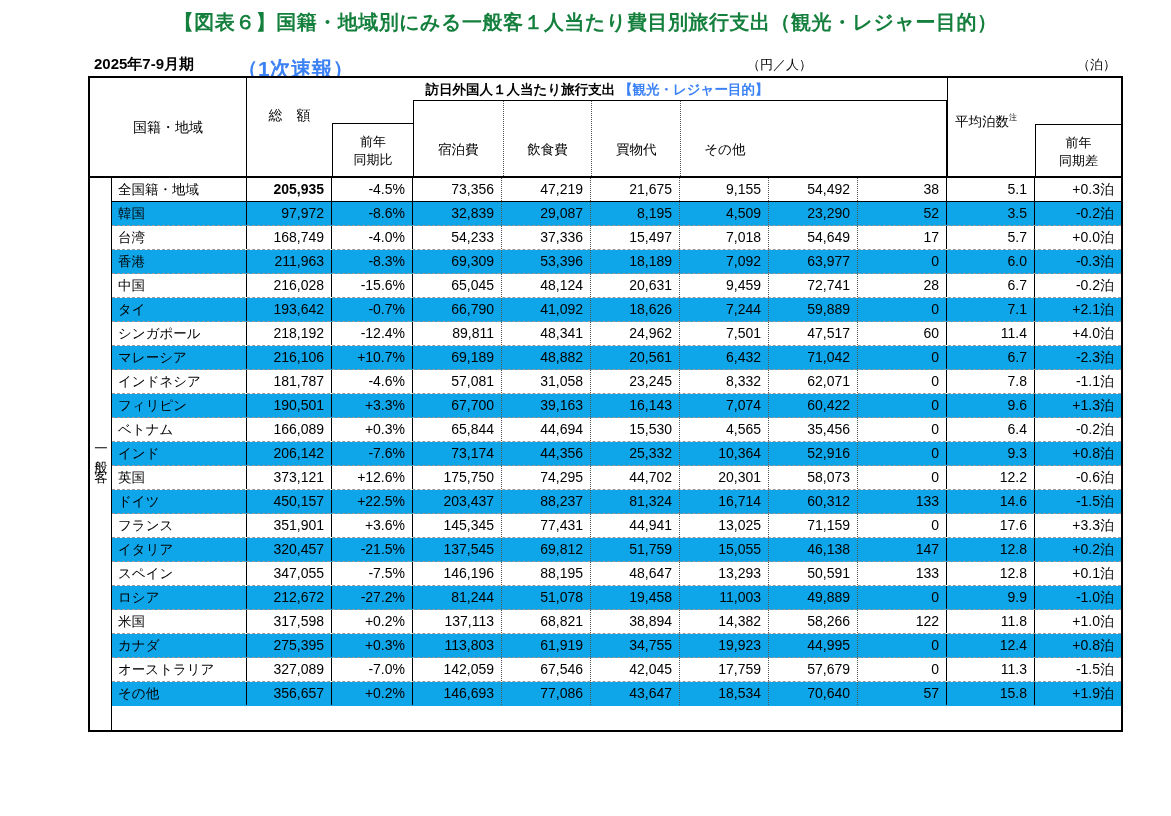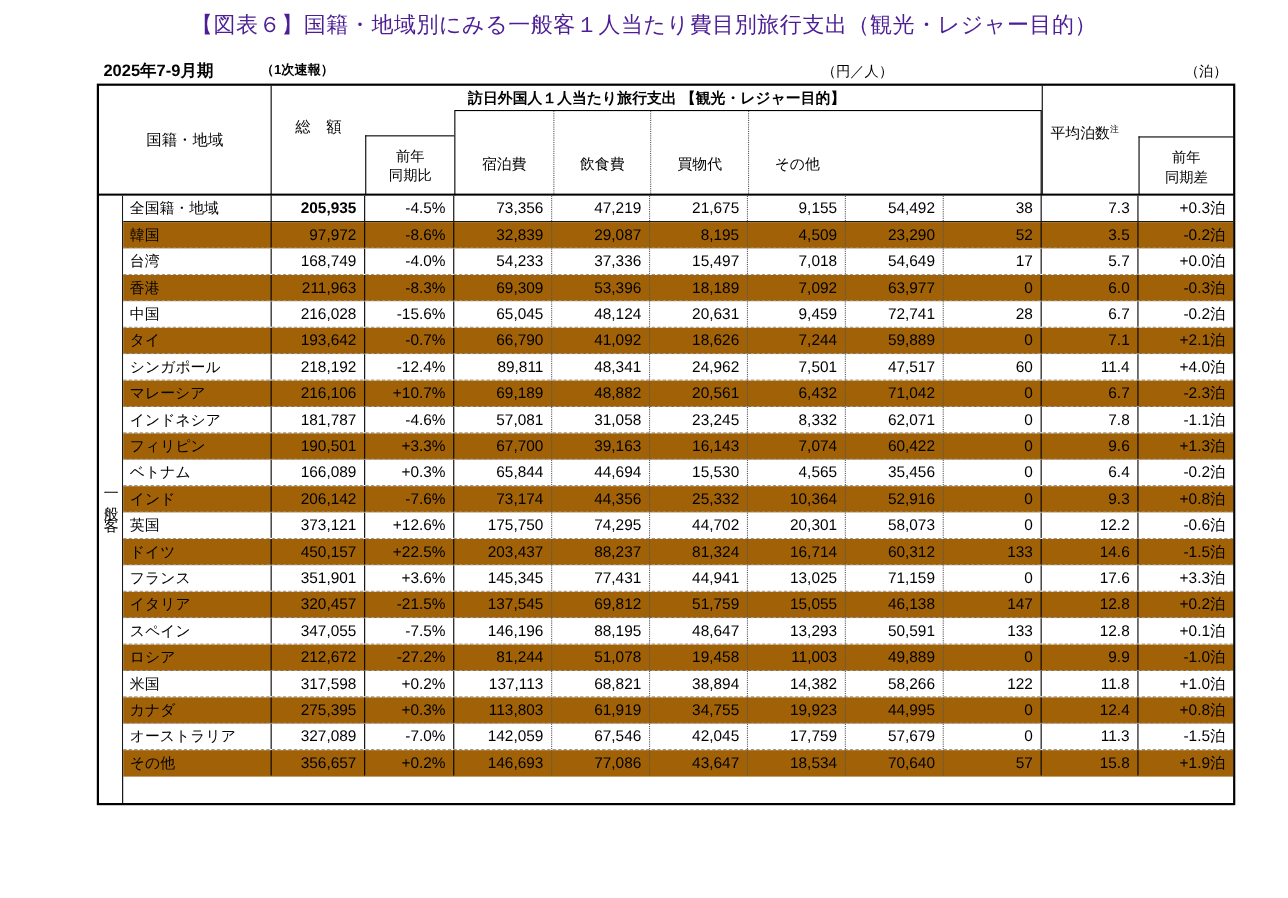--- a/index.html
+++ b/index.html
@@ -1,36 +1,36 @@
 <!DOCTYPE html>
 <html><head>
 <meta charset="utf-8">
 <style>
   html,body{margin:0;padding:0;background:#fff;}
   .page{position:relative;width:1171px;height:816px;background:#ffffff;
         font-family:"Liberation Sans", sans-serif;color:#000;overflow:hidden;}
 
   .title{position:absolute;top:9px;left:0;width:100%;text-align:center;
-         font-size:20px;font-weight:normal;color:#4c1d95;letter-spacing:.5px;white-space:nowrap;}
+         font-size:20px;font-weight:bold;color:#15803d;letter-spacing:.5px;white-space:nowrap;}
 
   .period{position:absolute;top:55px;left:94px;font-size:15px;font-weight:bold;}
-  .release{position:absolute;top:55px;left:237px;font-size:12px;font-weight:bold;color:#000000;}
+  .release{position:absolute;top:55px;left:237px;font-size:21px;font-weight:bold;color:#3b82f6;}
   .unit-yen{position:absolute;top:56px;left:747px;font-size:13px;}
   .unit-night{position:absolute;top:56px;left:1077px;font-size:13px;}
 
   
   .tbl{position:absolute;left:88px;top:76px;width:1035px;height:656px;
        border:2px solid #000;box-sizing:border-box;background:#fff;}
   .tbl .abs{position:absolute;box-sizing:border-box;}
 
   .h-nat{left:0;top:0;width:157px;height:100px;border-right:1px solid #000;
          display:flex;align-items:center;justify-content:center;font-size:14px;}
   .h-top{left:157px;top:0;width:700px;height:24px;line-height:24px;text-align:center;
          font-size:13.5px;font-weight:bold;white-space:nowrap;}
-  .h-top .red{color:#000000;font-family:Liberation Serif, serif;}
+  .h-top .red{color:#3b82f6;font-family:Liberation Serif, serif;}
   .h-total{left:157px;top:25px;width:85px;height:24px;line-height:24px;text-align:center;font-size:14px;}
   .h-yoy{left:242px;top:45px;width:81px;height:55px;border-left:1px solid #000;border-top:1px solid #000;
          display:flex;align-items:center;justify-content:center;text-align:center;
          font-size:13px;white-space:pre-line;line-height:1.35;}
   .h-exp{left:323px;top:22px;width:534px;height:101px;border:1px solid #000;
          display:grid;grid-template-columns:repeat(6,1fr);}
   .h-exp .hc{display:flex;align-items:center;justify-content:center;text-align:center;
              font-size:13.5px;white-space:pre-line;line-height:1.35;}
   .h-exp .hc + .hc{border-left:1px dotted #555;}
   .h-stay{left:857px;top:0;width:174px;height:100px;border-left:1px solid #000;}
@@ -40,21 +40,21 @@
           display:flex;align-items:center;justify-content:center;text-align:center;
           font-size:13px;white-space:pre-line;line-height:1.35;}
   .hline{left:0;top:98px;width:1031px;height:2px;background:#000;}
 
   .visitor-col{left:0;top:100px;width:22px;height:552px;border-right:1px solid #000;
                display:flex;align-items:center;justify-content:center;background:#fff;}
   .visitor-col span{writing-mode:vertical-rl;font-size:13.5px;letter-spacing:9px;line-height:22px;}
 
   .rows-wrap{left:22px;top:100px;width:1009px;height:552px;}
   .trow{display:flex;height:24px;box-sizing:border-box;border-bottom:1px dashed #999;background:#fff;}
-  .trow.pink{background:#a16207;}
+  .trow.pink{background:#0ea5e9;}
   .trow.first{border-bottom:1px solid #000;}
   .trow:last-child{border-bottom:none;}
   .tc{box-sizing:border-box;height:23px;line-height:23px;font-size:14px;
       text-align:right;padding-right:7px;white-space:nowrap;overflow:hidden;}
   .cell-name{width:135px;text-align:left;padding-left:6px;padding-right:6px;font-size:13.5px;border-right:1px solid #000;}
   .cell-total{width:85px;border-right:1px solid #000;}
   .cell-yoy{width:81px;border-right:1px solid #000;}
   .cell-lodging,.cell-food,.cell-transport,.cell-entertainment,.cell-shopping{width:89px;border-right:1px dotted #555;}
   .cell-other{width:89px;border-right:1px solid #000;}
   .cell-nights{width:88px;border-right:1px solid #000;}
@@ -115,21 +115,21 @@
         <div class="trow first">
           <div class="tc cell-name">全国籍・地域</div>
           <div class="tc cell-total">205,935</div>
           <div class="tc cell-yoy">-4.5%</div>
           <div class="tc cell-lodging">73,356</div>
           <div class="tc cell-food">47,219</div>
           <div class="tc cell-transport">21,675</div>
           <div class="tc cell-entertainment">9,155</div>
           <div class="tc cell-shopping">54,492</div>
           <div class="tc cell-other">38</div>
-          <div class="tc cell-nights">7.3</div>
+          <div class="tc cell-nights">5.1</div>
           <div class="tc cell-diff">+0.3泊</div>
         </div>
         <div class="trow pink">
           <div class="tc cell-name">韓国</div>
           <div class="tc cell-total">97,972</div>
           <div class="tc cell-yoy">-8.6%</div>
           <div class="tc cell-lodging">32,839</div>
           <div class="tc cell-food">29,087</div>
           <div class="tc cell-transport">8,195</div>
           <div class="tc cell-entertainment">4,509</div>

